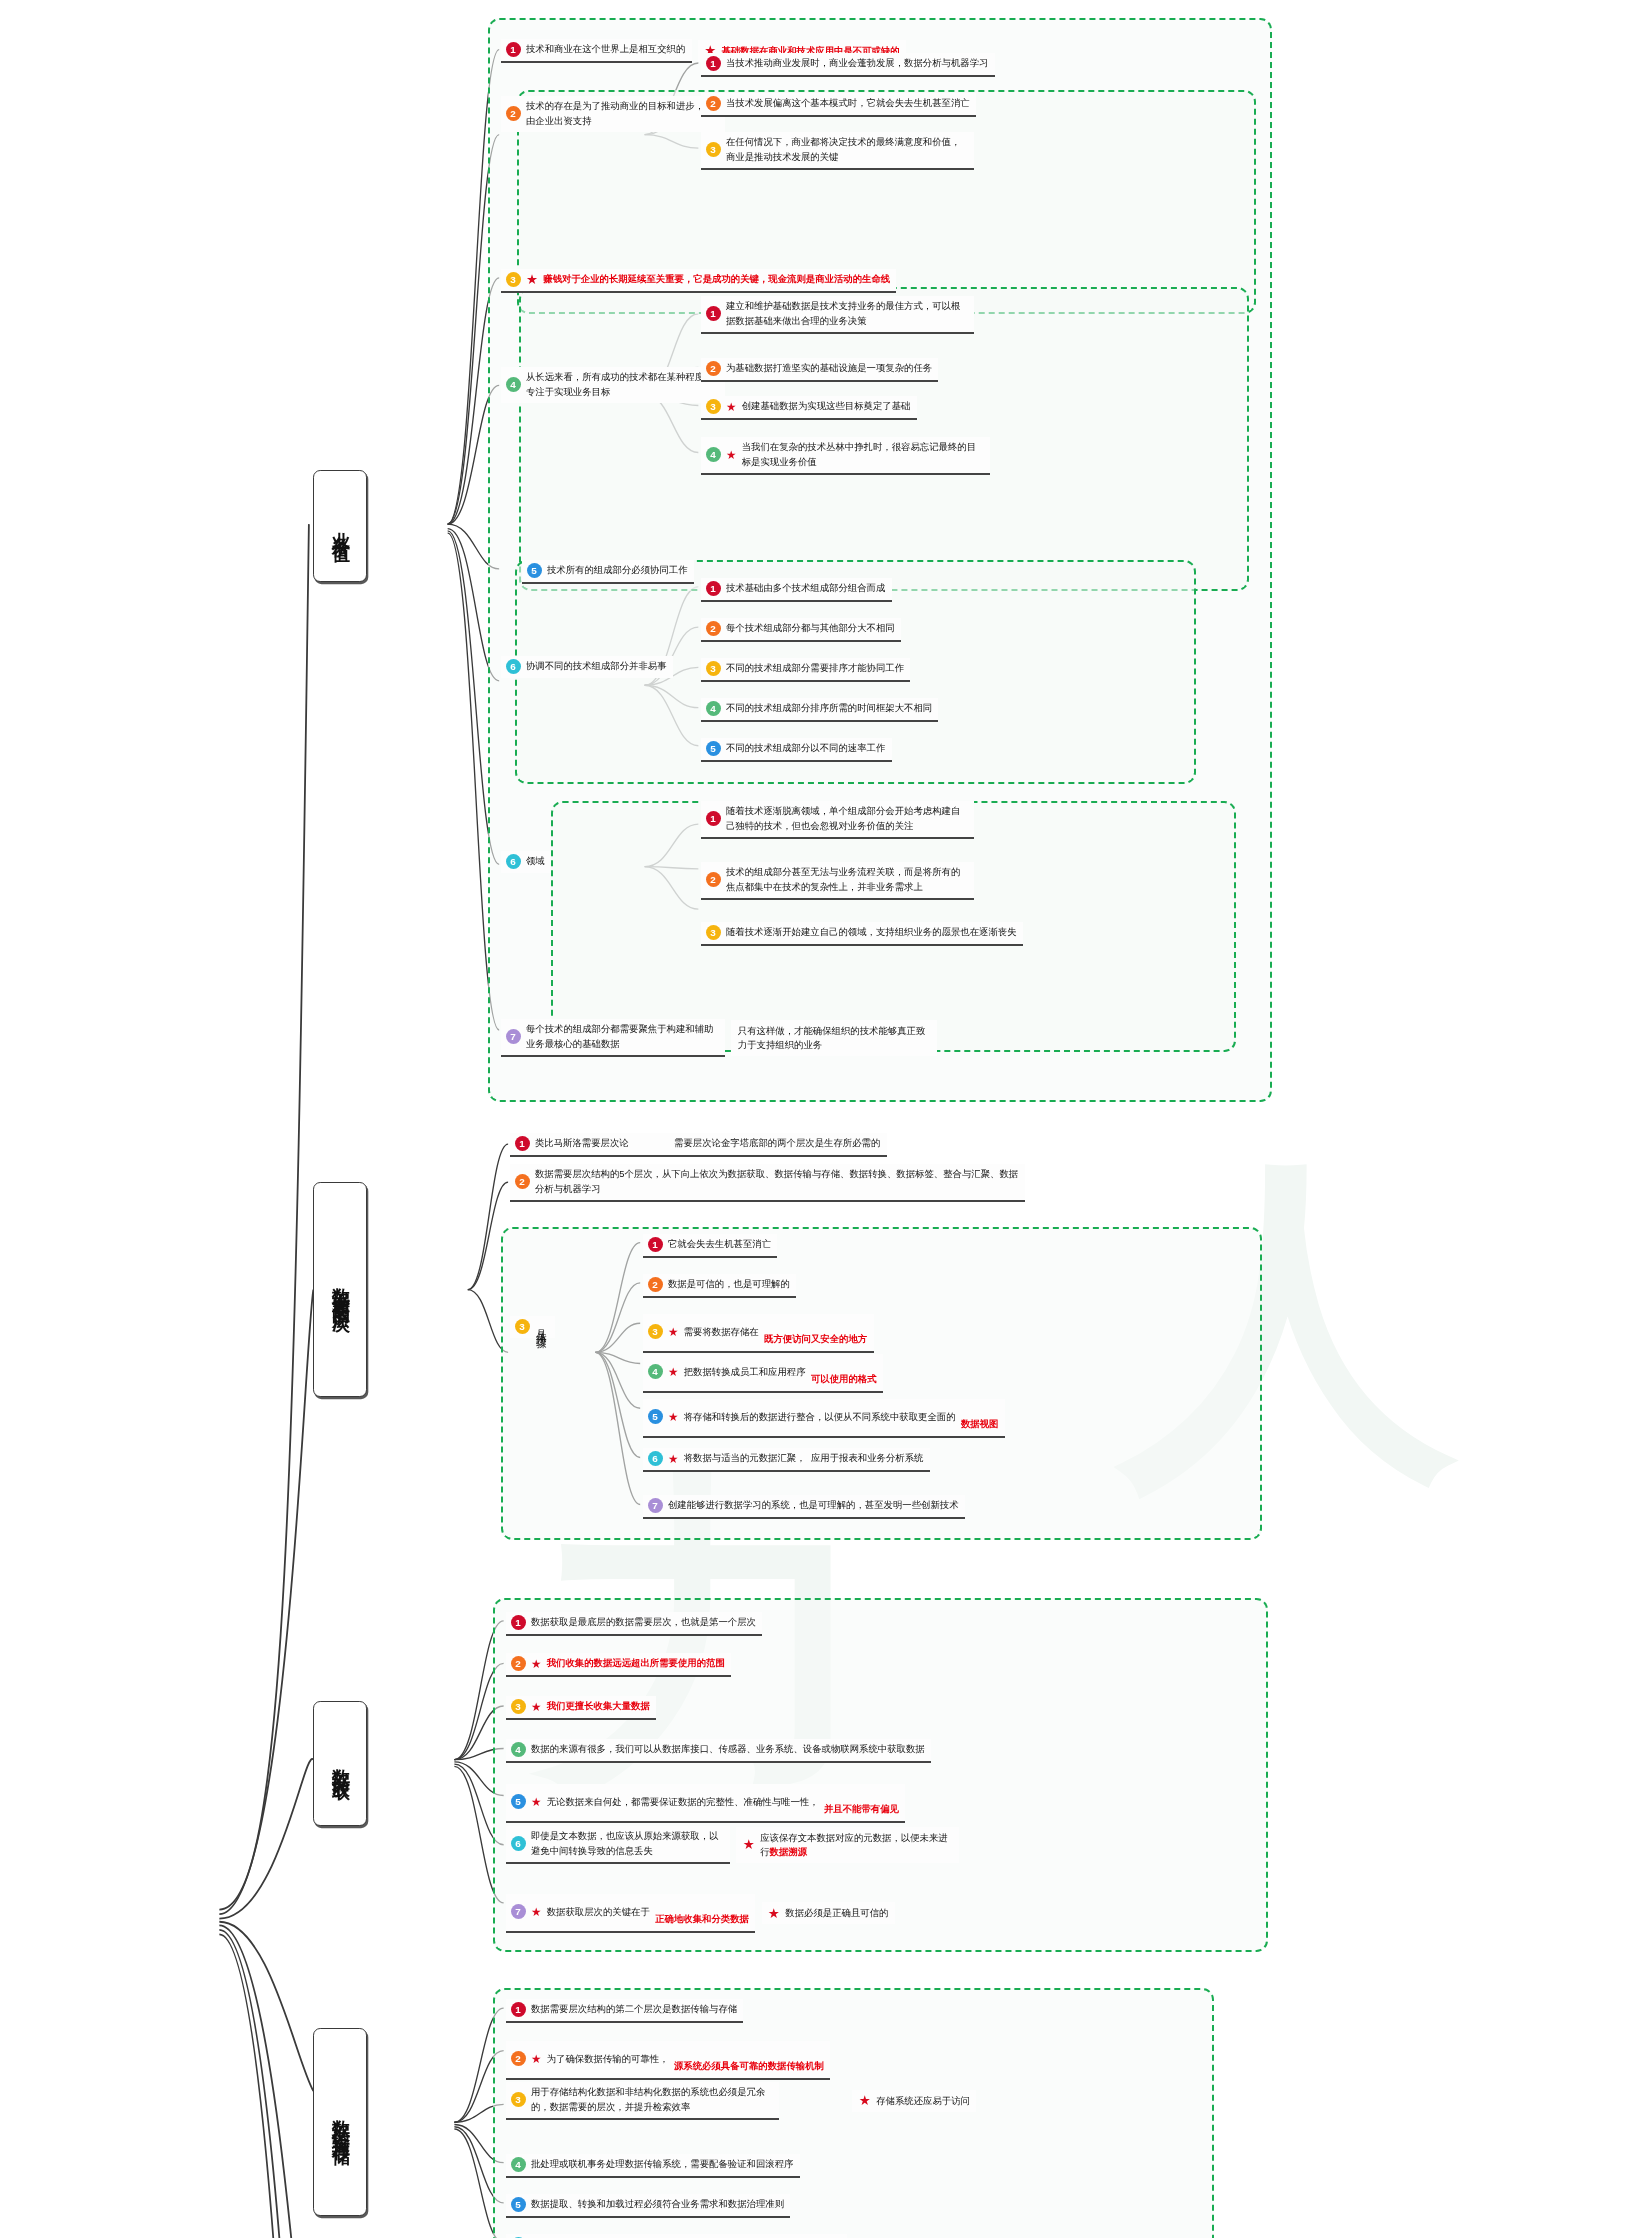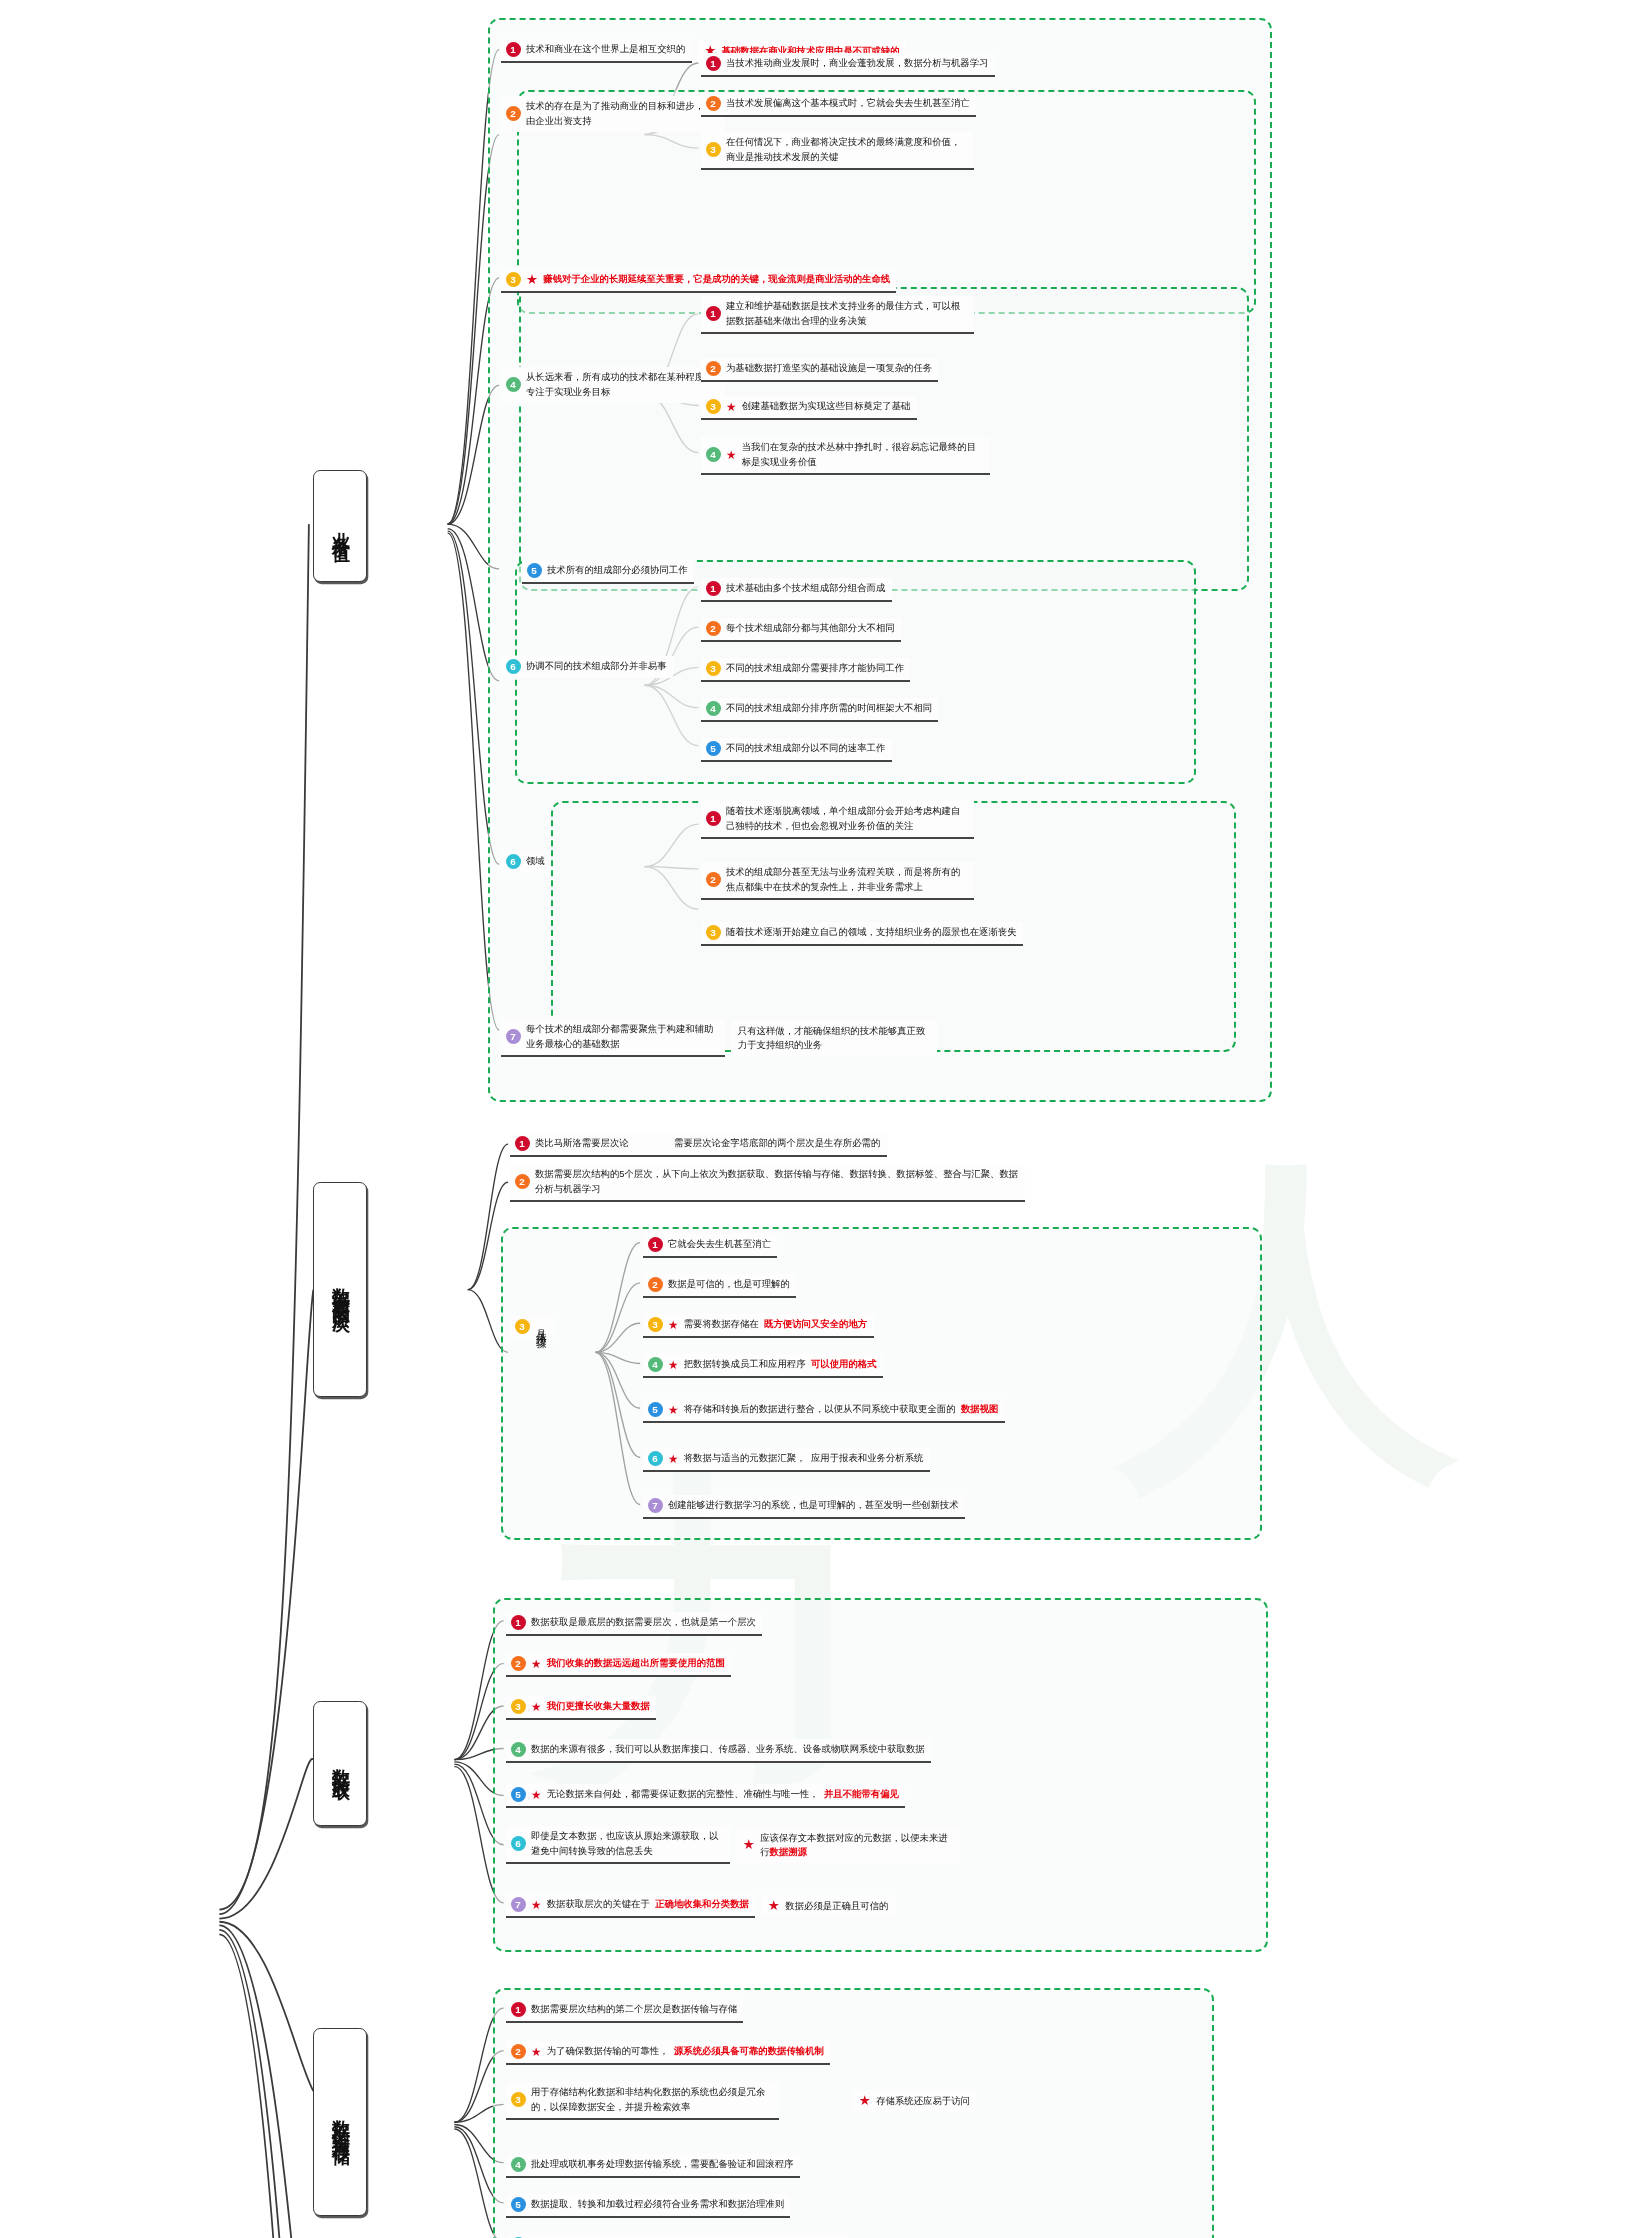--- a/index.html
+++ b/index.html
@@ -88,21 +88,21 @@
   .b3 { background: #f6b40e; }
   .b4 { background: #55b97a; }
   .b5 { background: #2a90e0; }
   .b6 { background: #2fc0d6; }
   .b7 { background: #a98ed6; }
 
   .star { color: #d80a1e; font-size: 13.4px; line-height: 1; flex: 0 0 auto; }
   .star-sm { color: #d80a1e; font-size: 11.6px; line-height: 1; flex: 0 0 auto; }
 
   .txt { font-size: 9.4px; line-height: 1.55; color: #111; }
-  .hl { color: #e8000d; font-weight: bold; }
+  .hl { color: #e8000d; font-weight: bold; margin-top: 15px; }
   .allred { color: #e8000d; font-weight: bold; }
   .bold { font-weight: normal; }
   .wrapbox { max-width: 193px; }
   .wrapbox2 { max-width: 242px; }
   .note {
     background: #fdfdfd; padding: 3.6px 6.3px;
     font-size: 9.4px; line-height: 1.55;
     display: flex; align-items: center; gap: 5.4px;
   }
 
@@ -535,21 +535,21 @@
     <div class="body">
       <span class="badge b2">2</span>
       <span class="star-sm">★</span>
       <span class="txt">为了确保数据传输的可靠性，</span>
       <span class="txt hl">源系统必须具备可靠的数据传输机制</span>
     </div>
   </div>
   <div class="topic" style="left:506px; top:2082px;">
     <div class="body">
       <span class="badge b3">3</span>
-      <span class="txt wrapbox2">用于存储结构化数据和非结构化数据的系统也必须是冗余的，以保障数据安全，并提升检索效率</span>
+      <span class="txt wrapbox2">用于存储结构化数据和非结构化数据的系统也必须是冗余的，数据需要的层次，并提升检索效率</span>
     </div>
     <div class="note" style="margin-left:67px">
       <span class="star">★</span>
       <span class="txt bold">存储系统还应易于访问</span>
     </div>
   </div>
   <div class="topic" style="left:506px; top:2154px;">
     <div class="body">
       <span class="badge b4">4</span>
       <span class="txt">批处理或联机事务处理数据传输系统，需要配备验证和回滚程序</span>

